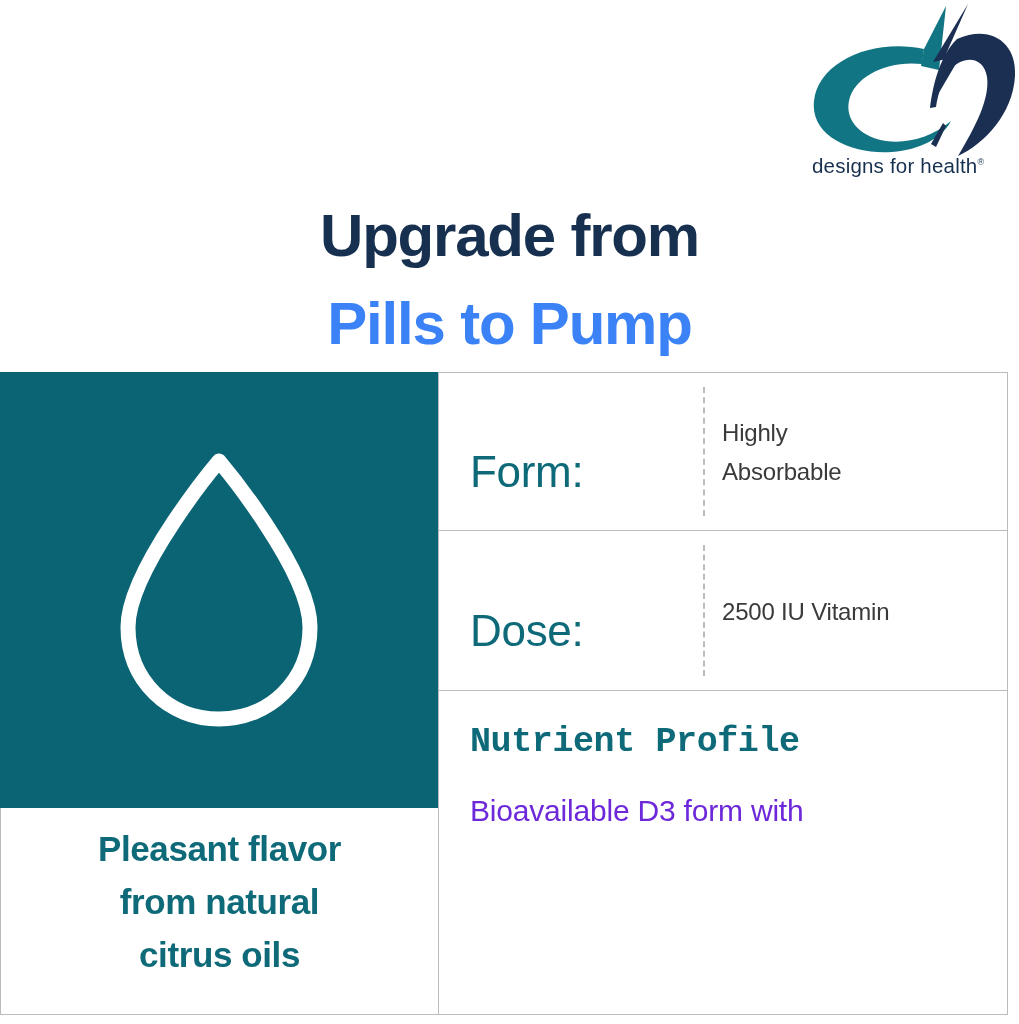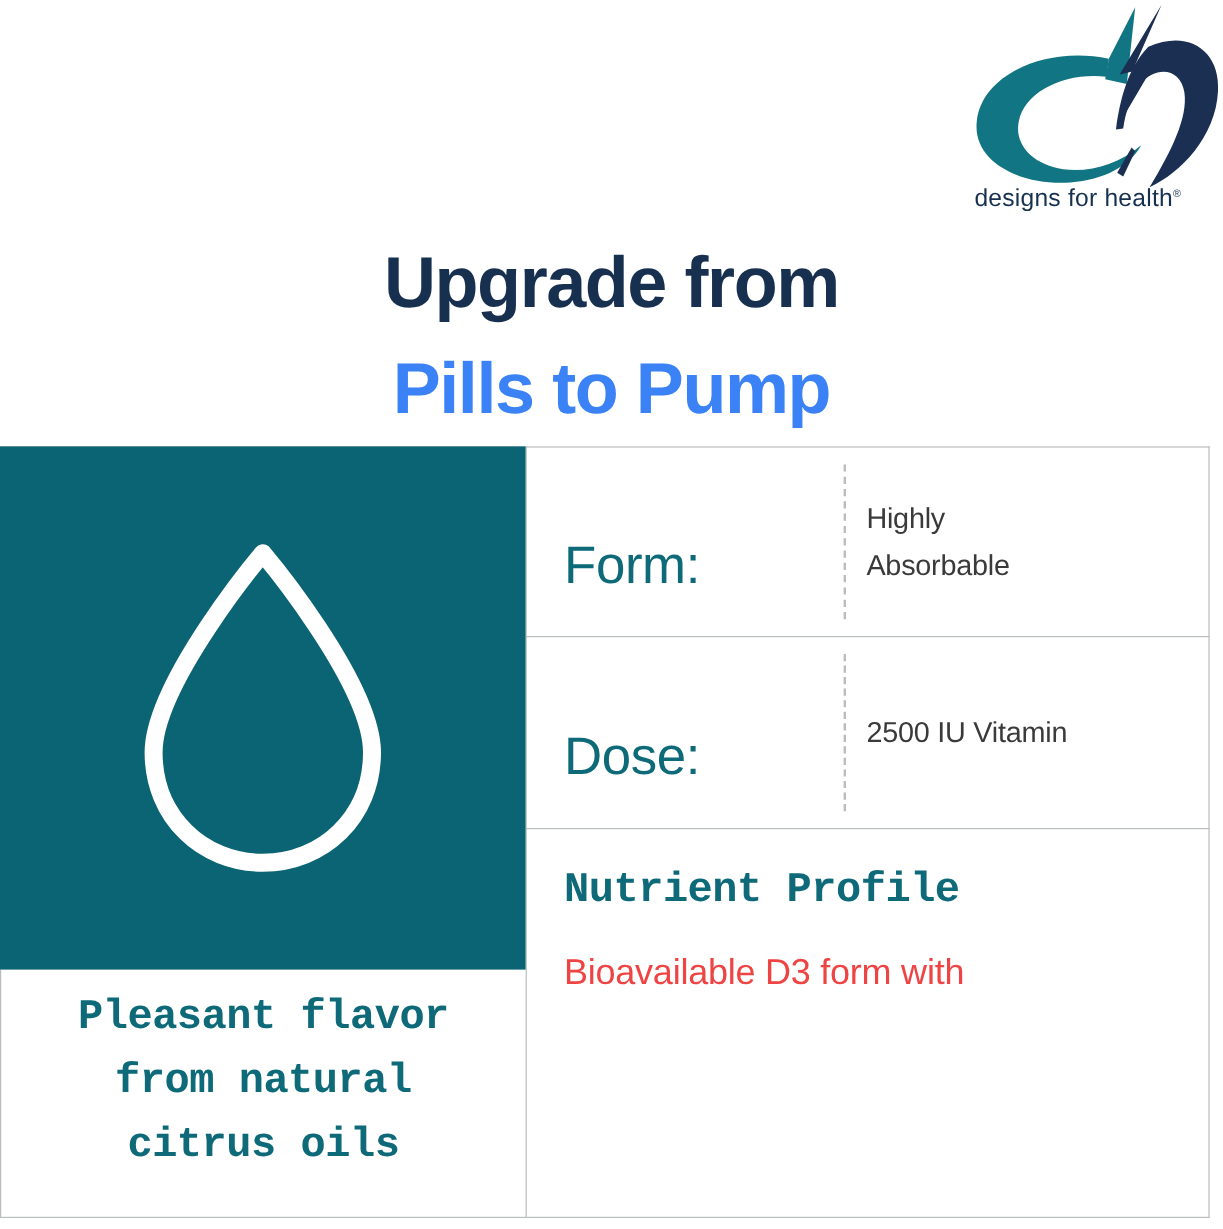--- a/index.html
+++ b/index.html
@@ -105,21 +105,20 @@
     position: absolute;
     left: 1px;
     top: 450px;
     width: 437px;
     text-align: center;
     color: #0e6a78;
     font-size: 35px;
     font-weight: bold;
     line-height: 53px;
     letter-spacing: -0.4px;
-    font-family: Liberation Mono, monospace;
   }
 
   
   .row {
     position: absolute;
     left: 439px;
     width: 569px;
   }
   .row-form { top: 1px;   height: 157px; }
   .row-dose { top: 159px; height: 159px; }
@@ -168,21 +167,21 @@
     font-weight: bold;
     letter-spacing: -0.4px;
     white-space: nowrap;
     font-family: Liberation Mono, monospace;
   }
   .prof-body {
     position: absolute;
     left: 31px;
     right: 20px;
     top: 99px;
-    color: #ef4444;
+    color: #6d28d9;
     font-size: 30px;
     font-weight: 400;
     line-height: 41px;
     letter-spacing: -0.2px;
   }
 </style>
 </head>
 <body>
 
 <div class="logo-block">

